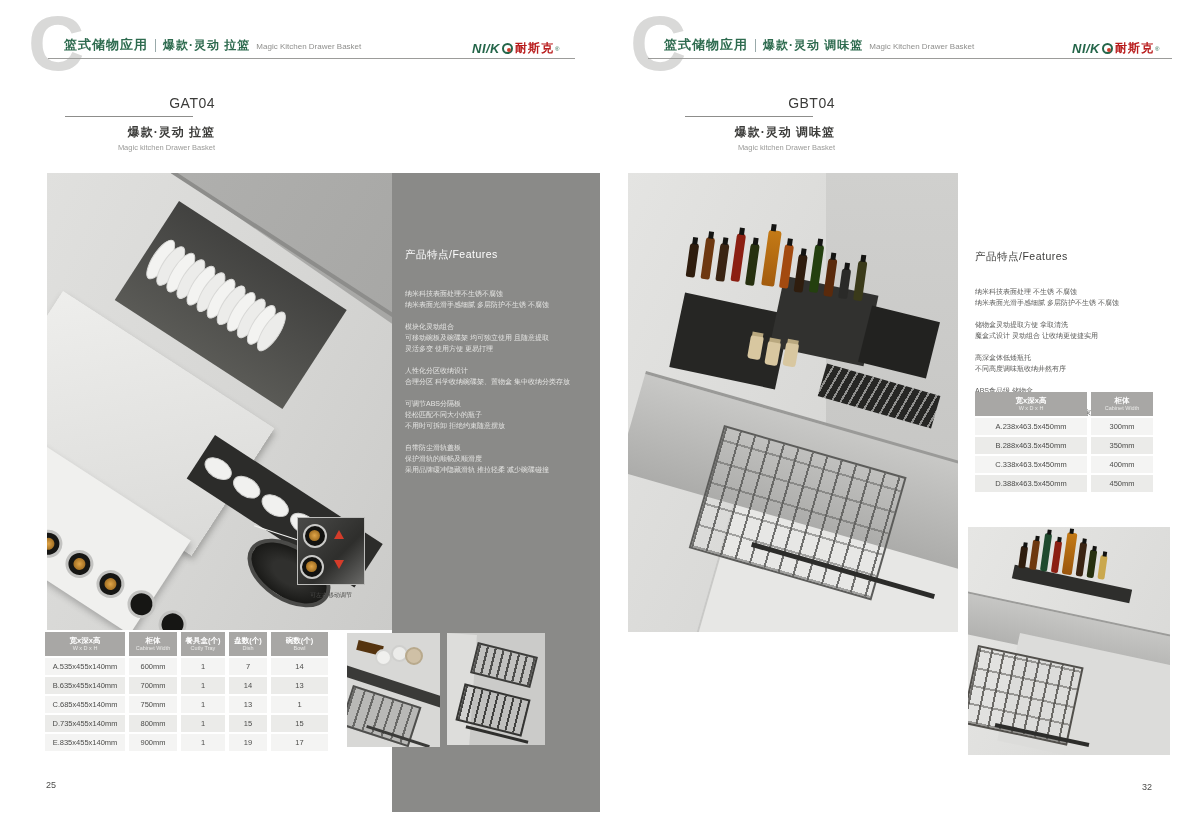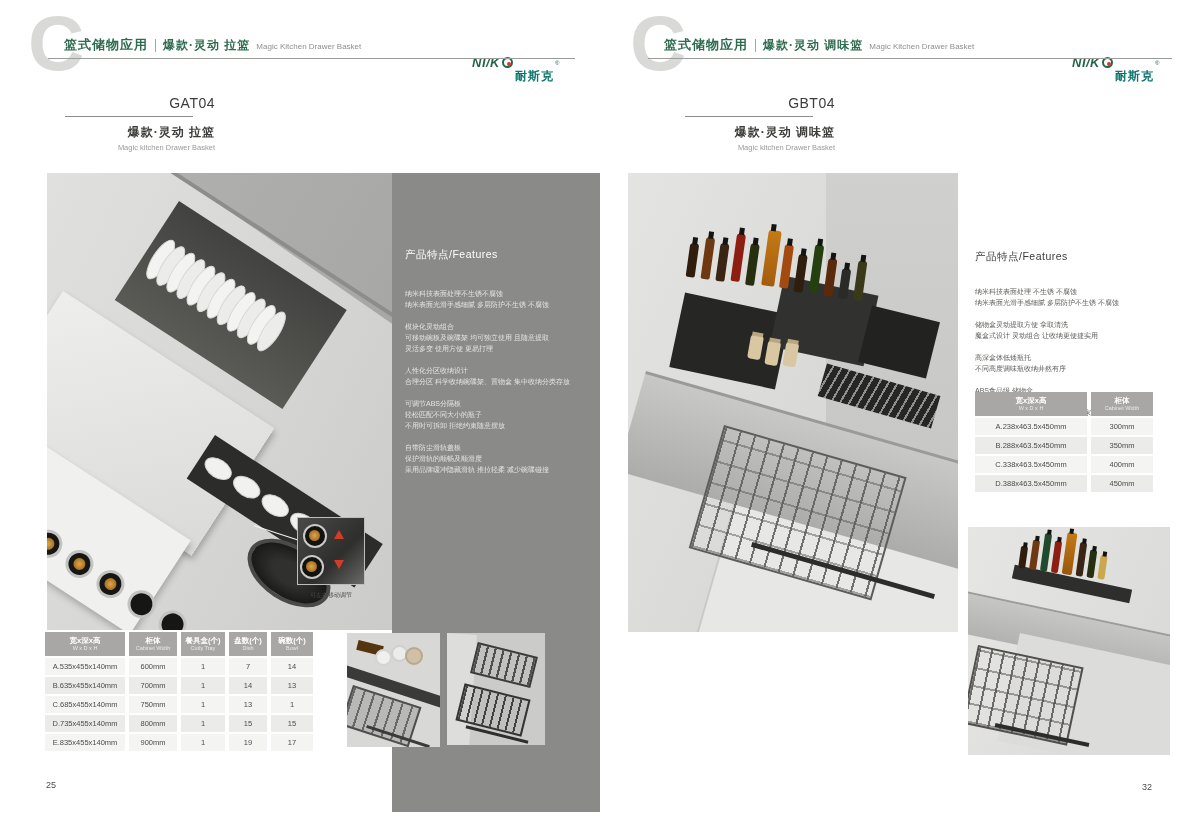--- a/index.html
+++ b/index.html
@@ -11,21 +11,21 @@
   .hdr { position:absolute; top:36px; display:flex; align-items:baseline; white-space:nowrap; }
   .hdr .cat { font-size:13px; font-weight:bold; color:#2e6b4f; letter-spacing:1px;margin-left:16px; }
   .hdr .sep { display:inline-block; width:1px; height:13px; background:#9aa; margin:0 7px; align-self:center; }
   .hdr .tcn { font-size:12px; font-weight:bold; color:#2e6b4f; letter-spacing:1px; }
   .hdr .ten { font-size:8px; color:#8f8f8d; margin-left:6px; }
   .hrule { position:absolute; height:1px; background:#9c9c9a; top:58px; }
   .logo { position:absolute; top:40px; display:flex; align-items:center; }
   .logo .lat { font-size:13px; font-weight:bold; color:#25664a; font-style:italic; letter-spacing:0.5px; }
   .logo .lo { position:relative; width:11px; height:11px; border:2px solid #25664a; border-radius:50%; margin:0 2px; }
   .logo .lo::after { content:""; position:absolute; left:2.5px; top:2.5px; width:4px; height:4px; border-radius:50%; background:#cf3a2a; }
-  .logo .cn { font-size:12px; font-weight:bold; color:#0f766e; letter-spacing:1px;margin-top:28px; }
+  .logo .cn { font-size:12px; font-weight:bold; color:#b91c1c; letter-spacing:1px; }
   .logo .reg { font-size:6px; color:#25664a; vertical-align:super; margin-left:1px; }
 
   
   .prod { position:absolute; top:95px; width:150px;text-align:right; }
   .prod .code { font-size:14px; color:#3c3c3a; letter-spacing:0.5px; }
   .prod .uline { width:128px; height:1px; background:#8d8d8b; margin:5px 0 7px 0; }
   .prod .ncn { font-size:12px; font-weight:bold; color:#3c3c3a; letter-spacing:1px; }
   .prod .nen { font-size:7.5px; color:#9a9a98; margin-top:2px; }
 
   
@@ -43,21 +43,21 @@
   .spec-table { position:absolute; }
   .trow { display:flex; margin-bottom:2px; }
   .tc { text-align:center; display:flex; flex-direction:column; justify-content:center; }
   .thead .tc { background:#a8a7a5; color:#ffffff; height:24px; }
   .thead .cn { font-size:7.5px; font-weight:bold; line-height:9px; }
   .thead .en { font-size:5.5px; color:#e9e9e7; line-height:7px; }
   .tbody .tc { height:17px; font-size:7.5px; color:#4c4c4a; }
   .tbody.alt0 .tc { background:#f4f4f3; }
   .tbody.alt1 .tc { background:#ebebe9; }
   .lc0{width:80px;margin-right:4px;} .lc1{width:48px;margin-right:4px;}
-  .lc2{width:44px;margin-right:4px;} .lc3{width:38px;margin-right:4px;} .lc4{width:42px;}
+  .lc2{width:44px;margin-right:4px;} .lc3{width:38px;margin-right:4px;} .lc4{width:57px;}
   .rc0{width:112px;margin-right:4px;} .rc1{width:62px;}
 
   .pageno { position:absolute; font-size:9px; color:#4c4c4a; }
 
   
   #panel-left { position:absolute; left:392px; top:173px; width:208px; height:639px; background:#8a8a88; }
 
   
   .scene { position:absolute; overflow:hidden; }
   .r { position:absolute; }

